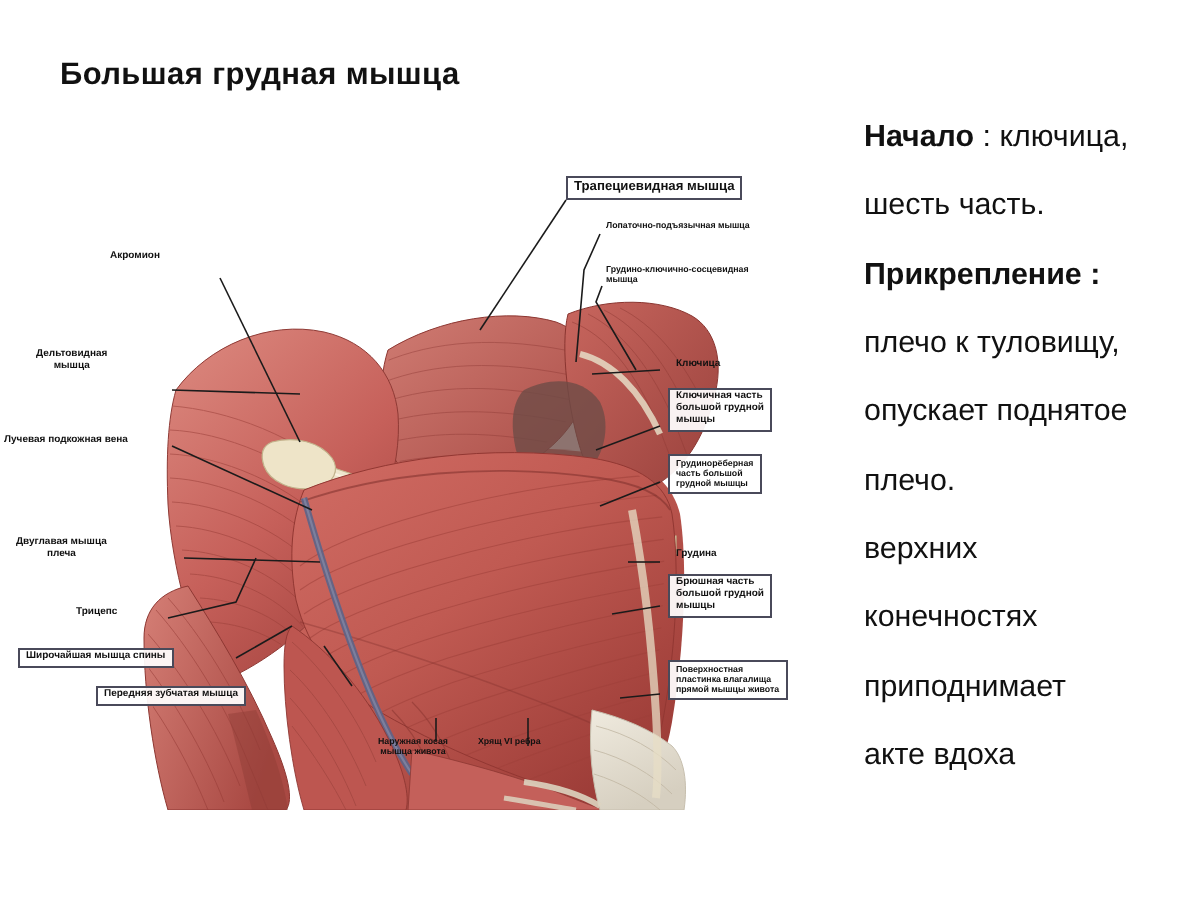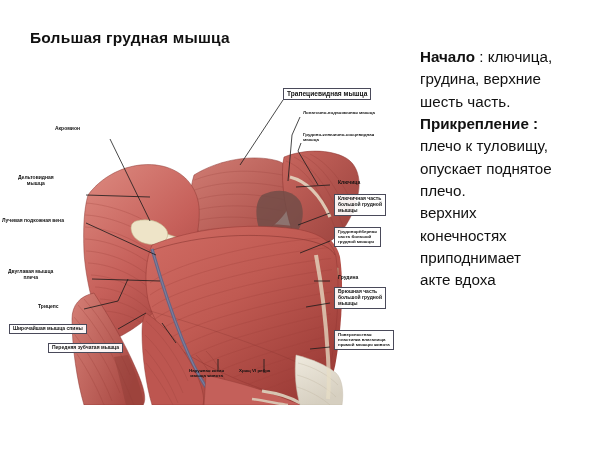--- a/index.html
+++ b/index.html
@@ -63,21 +63,21 @@
   #text-panel {
     position: absolute;
     left: 420px;
     top: 46px;
     width: 178px;
     font-size: 15.2px;
     line-height: 1.47;
     color: #111111;
   }
   #text-panel .b { font-weight: bold; }
-  #text-panel p { margin: 0; }
+  #text-panel p { margin: 12px; }
 </style>
 </head>
 <body>
 
 <div id="page-title">Большая грудная мышца</div>
 
 <div id="figure-panel">
 
   <svg id="figure-svg" width="405" height="350" viewBox="0 0 405 350">
     <defs>
@@ -380,21 +380,20 @@
 мышцы</div>
 
   <div class="callout boxed lbl-xs" style="left:334px; top:275px;">Поверхностная
 пластинка влагалища
 прямой мышцы живота</div>
 
 </div>
 
 <div id="text-panel">
   <p><span class="b">Начало</span><span> : ключица,</span></p>
-  <p><span class="b"></span><span>грудина, верхние</span></p>
   <p><span class="b"></span><span>шесть часть.</span></p>
   <p><span class="b">Прикрепление :</span><span></span></p>
   <p><span class="b"></span><span>плечо к туловищу,</span></p>
   <p><span class="b"></span><span>опускает поднятое</span></p>
   <p><span class="b"></span><span>плечо.</span></p>
   <p><span class="b"></span><span>верхних</span></p>
   <p><span class="b"></span><span>конечностях</span></p>
   <p><span class="b"></span><span>приподнимает</span></p>
   <p><span class="b"></span><span>акте вдоха</span></p>
 </div>

